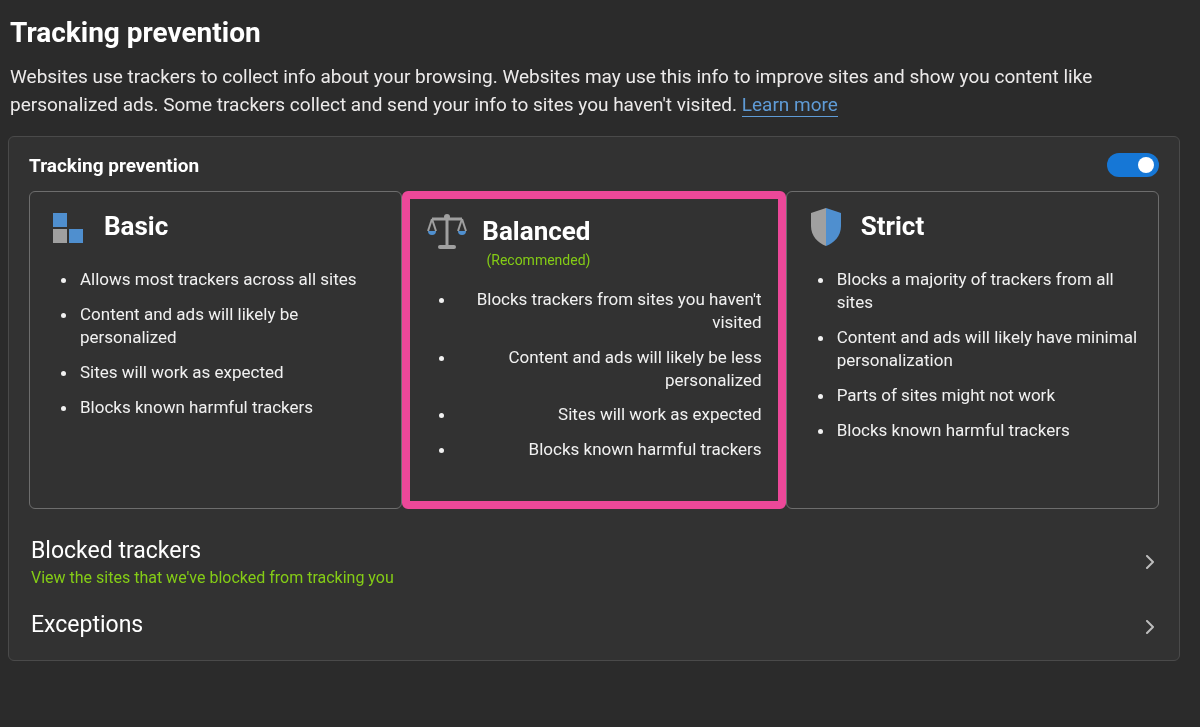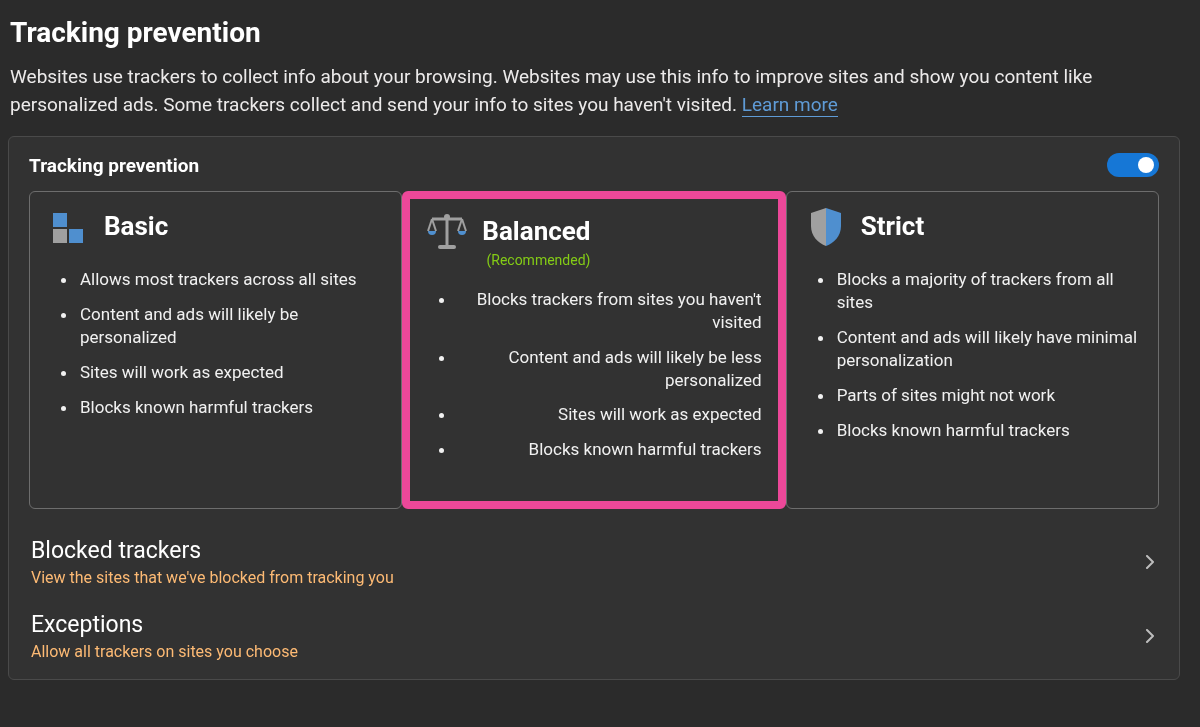--- a/index.html
+++ b/index.html
@@ -125,21 +125,21 @@
     padding: 10px 2px 14px 2px;
     cursor: pointer;
   }
   .nav-row .texts .t {
     font-size: 23px;
     font-weight: 400;
     margin-bottom: 4px;
   }
   .nav-row .texts .s {
     font-size: 16px;
-    color: #fdba74;
+    color: #84cc16;
   }
   .chev {
     width: 14px; height: 14px;
     flex-shrink: 0;
   }
   .chev svg { display: block; }
 </style>
 </head>
 <body>
 
@@ -243,21 +243,20 @@
       <div class="chev">
         <svg width="14" height="14" viewBox="0 0 14 14">
             <path d="M4 1 L10 7 L4 13" stroke="#bdbdbd" stroke-width="2" fill="none" stroke-linecap="round" stroke-linejoin="round"></path>
           </svg>
       </div>
     </div>
 
     <div class="nav-row">
       <div class="texts">
         <div class="t">Exceptions</div>
-        <div class="s">Allow all trackers on sites you choose</div>
       </div>
       <div class="chev">
         <svg width="14" height="14" viewBox="0 0 14 14">
             <path d="M4 1 L10 7 L4 13" stroke="#bdbdbd" stroke-width="2" fill="none" stroke-linecap="round" stroke-linejoin="round"></path>
           </svg>
       </div>
     </div>
 
   </div>
 </div>

